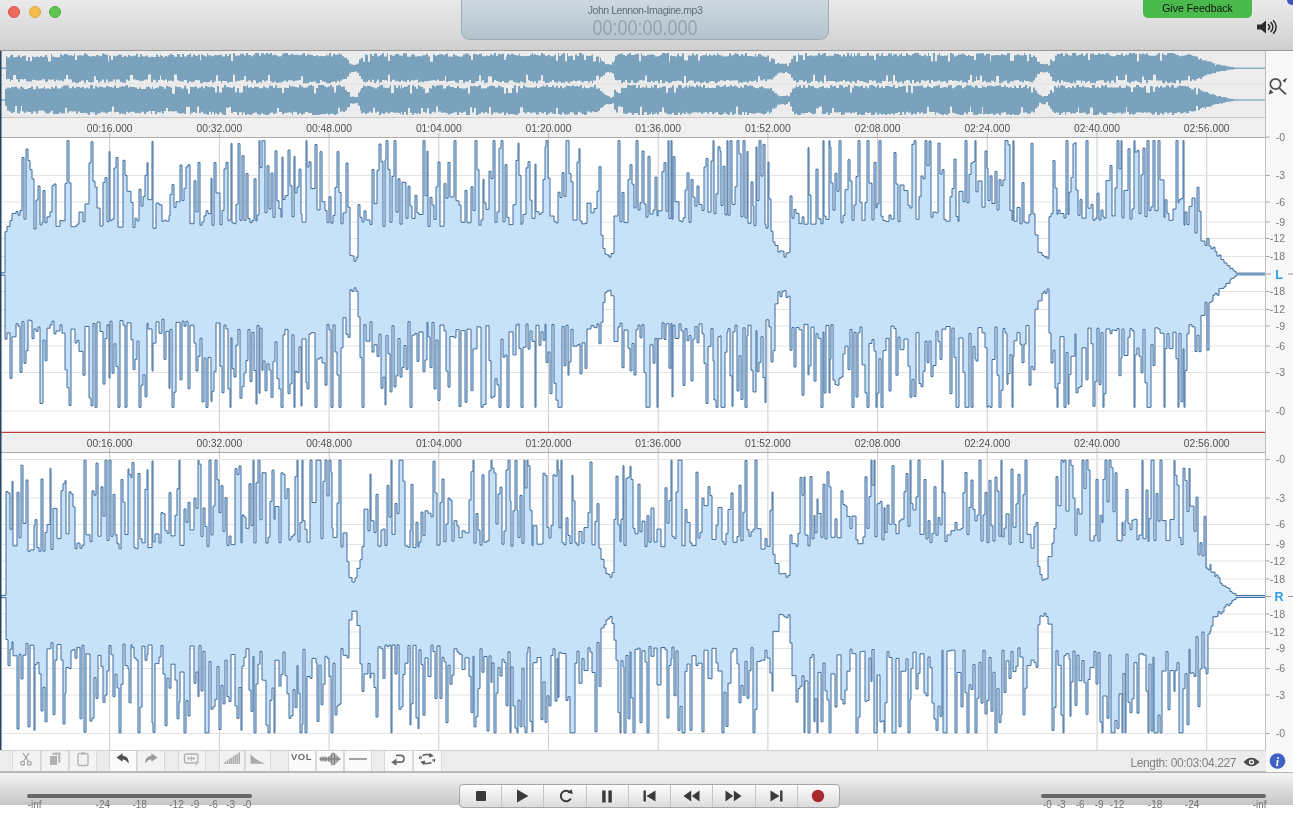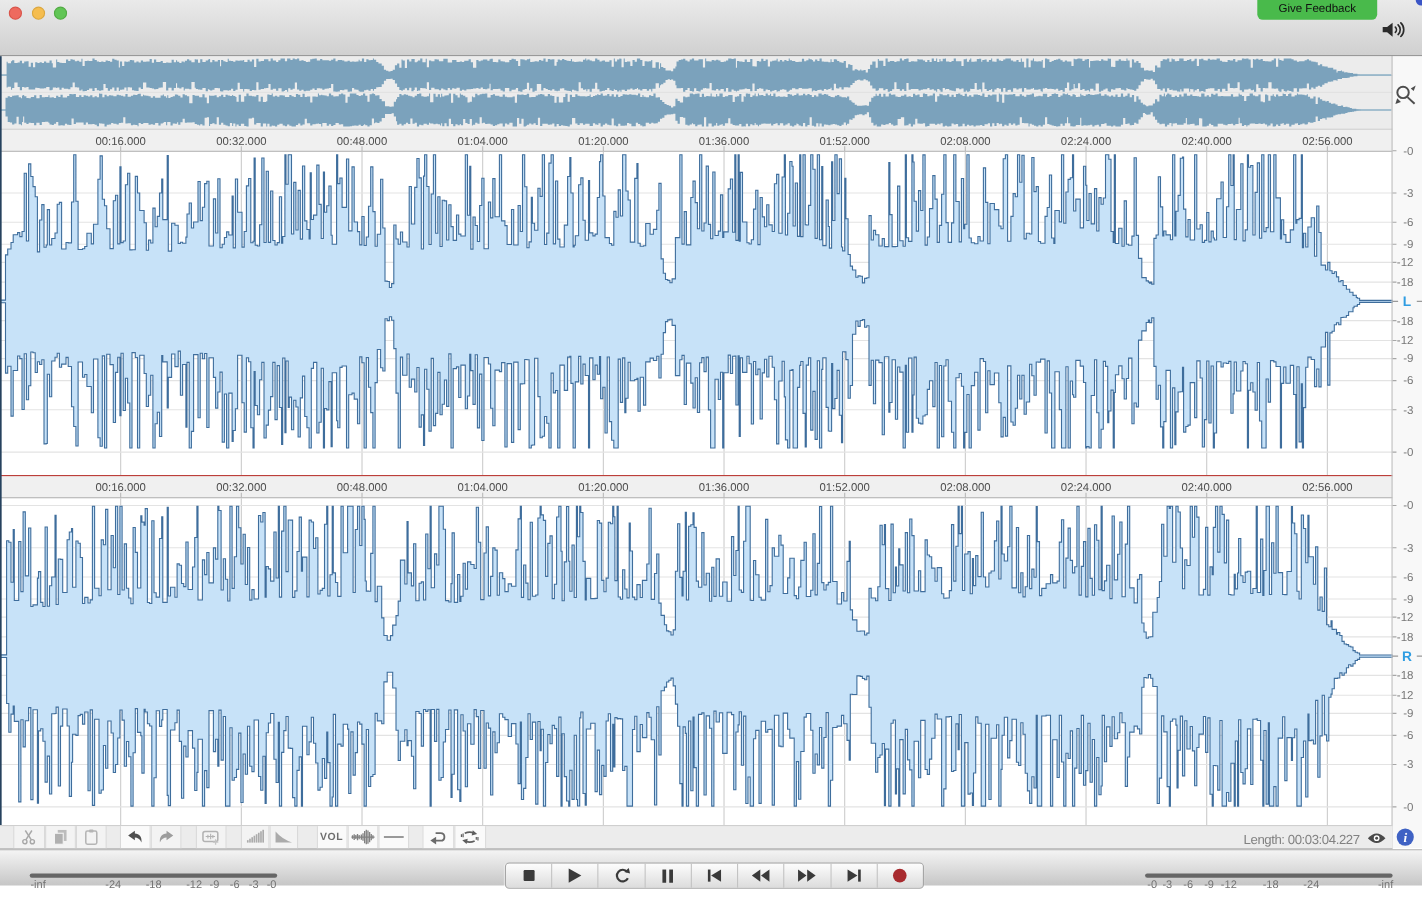--- a/index.html
+++ b/index.html
@@ -18,21 +18,21 @@
 #tcode{font-size:22.5px;color:#95a4af;letter-spacing:0px;margin-top:-1px;transform:scaleX(0.8);transform-origin:50% 0}
 #feedback{position:absolute;left:1143px;top:0;width:109px;height:18px;background:#49ba4b;
  border-radius:0 0 5px 5px;text-align:center;font-size:10.5px;color:#111;line-height:17px}
 #cornerblob{position:absolute;left:1287px;top:-5px;width:10px;height:10px;border-radius:50%;
  background:#3b55c6}
 
 #toolbar{position:absolute;left:0;top:750px;width:1266px;height:22px;
  background:#ececec;border-top:1px solid #cfcfcf;border-bottom:1px solid #bdbdbd}
 .cell{position:absolute;top:0;height:20px;background:#f3f3f3;
  border-left:1px solid #d9d9d9;border-right:1px solid #d9d9d9;
- display:flex;align-items:center;justify-content:center}
+ display:flex;justify-content:center}
 #lengthtxt{position:absolute;right:30px;top:4.5px;font-size:12px;letter-spacing:-0.4px;color:#828282}
 
 #bottombar{position:absolute;left:0;top:772px;width:1293px;height:33px;
  background:linear-gradient(#f4f4f4,#c6c6c6);border-top:1px solid #b3b3b3}
 .meterbar{position:absolute;top:20.5px;width:225px;height:4px;background:#666;border-radius:2px}
 .mlab{position:absolute;top:25.5px;font-size:10px;color:#737373;transform:translateX(-50%)}
 #transport{position:absolute;left:459px;top:11px;width:381px;height:24px;
  background:linear-gradient(#fdfdfd,#dcdcdc);border:1px solid #a6a6a6;border-radius:4px;
  display:flex;box-shadow:0 1px 1px rgba(255,255,255,.7)}
 #transport .tb{flex:1;display:flex;align-items:center;justify-content:center;
@@ -207,20 +207,24 @@
 <path d="M1282.5 80.5 L1287 77.8 L1285.2 82.8 Z" fill="#4d4d4d"></path>
 <path d="M1268.5 94.5 L1270.2 89.3 L1273.6 92.8 Z" fill="#4d4d4d"></path>
 <circle cx="1277.5" cy="761" r="7.8" fill="#3f62c4"></circle>
 <text x="1277.5" y="765.5" font-size="12" font-weight="bold" font-style="italic" fill="#fff" text-anchor="middle" font-family="Liberation Serif, serif">i</text>
 <rect x="0" y="51" width="1.5" height="699" fill="#26425e"></rect>
 </svg>
 <div id="titlebar">
  <span class="tl" id="tlr"></span>
     <span class="tl" id="tly"></span>
     <span class="tl" id="tlg"></span>
+ <div id="timebox">
+      <div id="fname">John Lennon-Imagine.mp3</div>
+      <div id="tcode">00:00:00.000</div>
+    </div>
  <div id="feedback">Give Feedback</div>
  <div id="cornerblob"></div>
  <svg class="abs" style="left:1256px;top:20px" width="25" height="14" viewBox="0 0 25 14">
   <path d="M1 4.6 H5 L10 0.6 V13.4 L5 9.4 H1 Z" fill="#2b2b2b"></path>
   <g stroke="#2b2b2b" stroke-width="1.5" fill="none" stroke-linecap="round">
    <path d="M12.5 4.6 A3.4 3.4 0 0 1 12.5 9.4"></path>
    <path d="M15 2.6 A6 6 0 0 1 15 11.4"></path>
    <path d="M17.5 0.8 A8.6 8.6 0 0 1 17.5 13.2"></path>
   </g>
  </svg>

